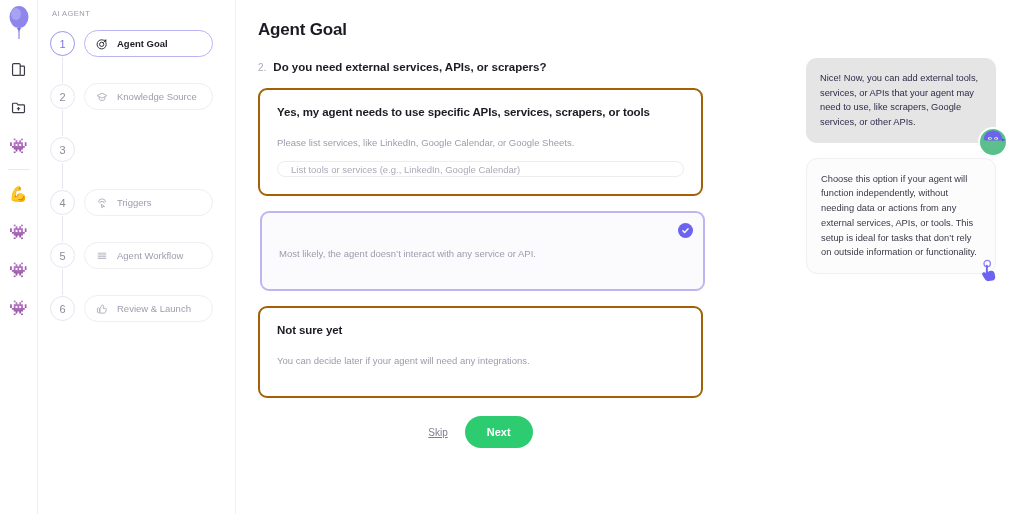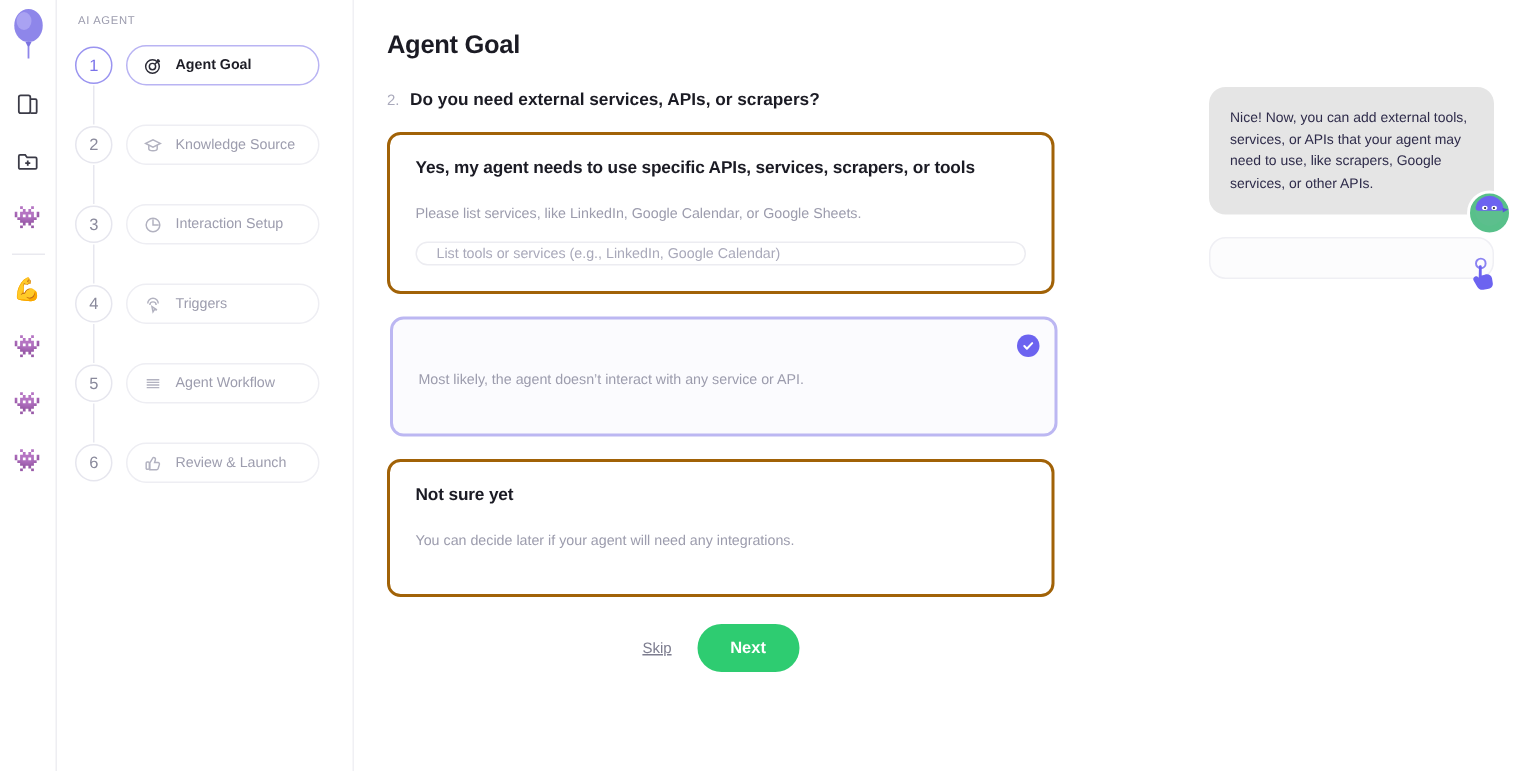--- a/index.html
+++ b/index.html
@@ -207,29 +207,20 @@
                 <path d="M6 9.6v3.4c0 1 1.8 1.9 4 1.9s4-.9 4-1.9V9.6"></path>
             </svg>
           </span>
           <span class="step-label">Knowledge Source</span>
         </div>
       </div>
 
       <div class="step-row">
         <div class="step-num">3</div>
         <div class="step-conn"></div>
-        <div class="step-pill">
-          <span class="step-ico">
-            <svg viewBox="0 0 20 20" fill="none" stroke="currentColor" stroke-width="1.4">
-              <circle cx="10" cy="10" r="6.5"></circle>
-                <path d="M10 4.5v5.5h5.5"></path>
-            </svg>
-          </span>
-          <span class="step-label">Interaction Setup</span>
-        </div>
       </div>
 
       <div class="step-row">
         <div class="step-num">4</div>
         <div class="step-conn"></div>
         <div class="step-pill">
           <span class="step-ico">
             <svg viewBox="0 0 20 20" fill="none" stroke="currentColor" stroke-width="1.4">
               <path d="M5 9a5 5 0 0110 0"></path>
                 <path d="M7 10.5a3 3 0 016 0"></path>
@@ -319,20 +310,21 @@
           <path d="M25 13.2l4.5 1.4-4.3 2.4z" fill="#5a52d8"></path>
           <ellipse cx="11.4" cy="13.4" rx="2.1" ry="1.6" fill="#ffffff"></ellipse>
           <ellipse cx="18.6" cy="13.4" rx="2.1" ry="1.6" fill="#ffffff"></ellipse>
           <circle cx="11.6" cy="13.5" r=".85" fill="#2c2c3a"></circle>
           <circle cx="18.4" cy="13.5" r=".85" fill="#2c2c3a"></circle>
         </svg>
       </div>
     </div>
 
     <div class="bubble info">
+      <p>Choose this option if your agent will function independently, without needing data or actions from any external services, APIs, or tools. This setup is ideal for tasks that don’t rely on outside information or functionality.</p>
       <div class="cursor-badge">
         <svg viewBox="0 0 22 24">
           <circle cx="8.2" cy="4.6" r="3.2" fill="none" stroke="#8b83f2" stroke-width="1.3"></circle>
           <path d="M7 6.5c0-1 1.8-1 1.8 0v6.2l2-0.6c2.6-.8 4.6.6 4.9 2.6l.5 3.2c.25 1.7-.9 3.3-2.7 3.6l-3.6.6c-1.7.3-3.3-.5-4.1-2L3.4 16c-.6-1.1-.1-2.3 1-2.7 1-.35 1.9 0 2.4.9z" fill="#6c63f0"></path>
         </svg>
       </div>
     </div>
 
   </div>
 

